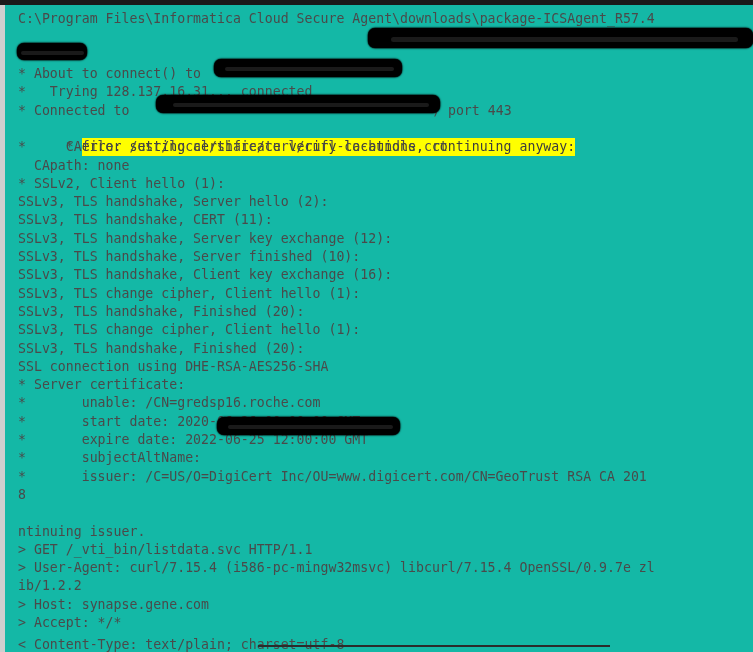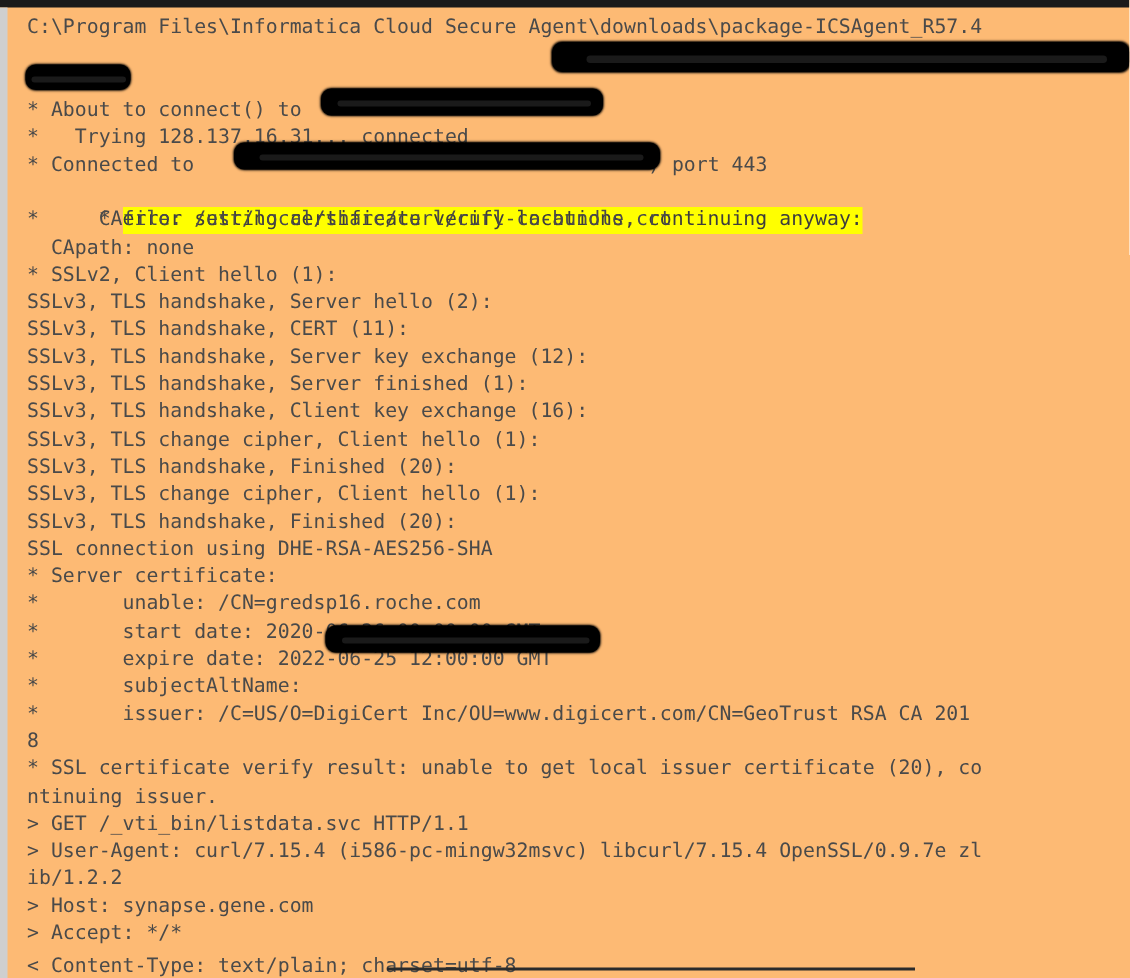--- a/index.html
+++ b/index.html
@@ -5,21 +5,21 @@
 <style>
   html, body {
     margin: 0;
     padding: 0;
     background: #ffffff;
   }
   #screen {
     position: relative;
     width: 753px;
     height: 652px;
-    background: #fdba74;
+    background: #14b8a6;
     overflow: hidden;
     font-family: "DejaVu Sans Mono", "Liberation Mono", monospace;
   }
   
   #top-band {
     position: absolute;
     left: 0;
     top: 0;
     width: 753px;
     height: 5px;
@@ -116,37 +116,36 @@
 
     <div class="line" style="top:133.2px">*     CAfile: /usr/local/share/curl/curl-ca-bundle.crt</div>
 
     <div class="line" style="top:151.5px">  CApath: none</div>
 
     <div class="line" style="top:169.8px">* SSLv2, Client hello (1):</div>
 
     <div class="line" style="top:188.1px">SSLv3, TLS handshake, Server hello (2):</div>
     <div class="line" style="top:206.4px">SSLv3, TLS handshake, CERT (11):</div>
     <div class="line" style="top:224.7px">SSLv3, TLS handshake, Server key exchange (12):</div>
-    <div class="line" style="top:243px">SSLv3, TLS handshake, Server finished (1):</div>
+    <div class="line" style="top:243px">SSLv3, TLS handshake, Server finished (10):</div>
     <div class="line" style="top:261.3px">SSLv3, TLS handshake, Client key exchange (16):</div>
     <div class="line" style="top:279.6px">SSLv3, TLS change cipher, Client hello (1):</div>
     <div class="line" style="top:297.9px">SSLv3, TLS handshake, Finished (20):</div>
     <div class="line" style="top:316.2px">SSLv3, TLS change cipher, Client hello (1):</div>
     <div class="line" style="top:334.5px">SSLv3, TLS handshake, Finished (20):</div>
     <div class="line" style="top:352.8px">SSL connection using DHE-RSA-AES256-SHA</div>
 
     <div class="line" style="top:371.1px">* Server certificate:</div>
     <div class="line" style="top:389.4px">*       unable: /CN=gredsp16.roche.com</div>
     <div class="line" style="top:407.7px">*       start date: 2020-06-26 00:00:00 GMT</div>
     <div class="line" style="top:426px">*       expire date: 2022-06-25 12:00:00 GMT</div>
     <div class="line" style="top:444.3px">*       subjectAltName: </div>
     <div class="line" style="top:462.6px">*       issuer: /C=US/O=DigiCert Inc/OU=www.digicert.com/CN=GeoTrust RSA CA 201</div>
 
     <div class="line" style="top:480.9px">8</div>
-    <div class="line" style="top:499.2px">* SSL certificate verify result: unable to get local issuer certificate (20), co</div>
 
     <div class="line" style="top:517.5px">ntinuing issuer.</div>
     <div class="line" style="top:535.8px">&gt; GET /_vti_bin/listdata.svc HTTP/1.1</div>
     <div class="line" style="top:554.1px">&gt; User-Agent: curl/7.15.4 (i586-pc-mingw32msvc) libcurl/7.15.4 OpenSSL/0.9.7e zl</div>
     <div class="line" style="top:572.4px">ib/1.2.2</div>
     <div class="line" style="top:590.7px">&gt; Host: synapse.gene.com</div>
     <div class="line" style="top:609px">&gt; Accept: */*</div>
 
     <div class="line" style="top:594px">
       <span></span><span class="hl"></span>

